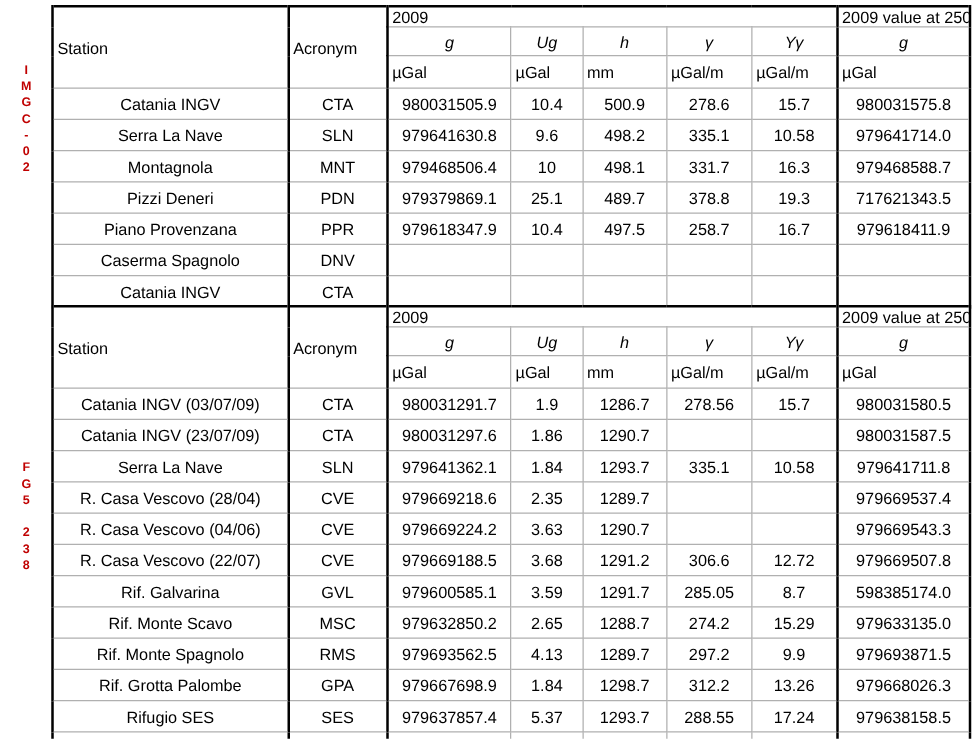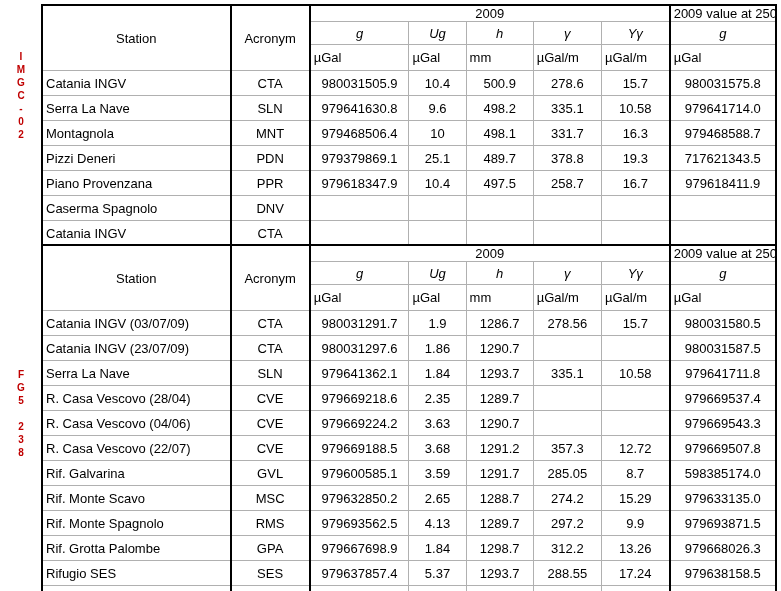--- a/index.html
+++ b/index.html
@@ -68,38 +68,38 @@
     border: 2px solid #000000;
   }
 
   
   .bd-l-hv { border-left: 2px solid #000000 !important; }
   .bd-r-hv { border-right: 2px solid #000000 !important; }
 
   .hdr-main {
     font-weight: bold;
     font-size: 14px;
-    text-align: center;
+    text-align: left;
     vertical-align: middle;
   }
   .hdr-sym {
     text-align: center;
     font-style: italic;
     font-size: 13px;
     vertical-align: middle;
     height: 22px;
   }
   .hdr-unit {
     text-align: left;
     font-size: 13px;
     vertical-align: middle;
     height: 25px;
   }
 
-  td.c-station { text-align: left;   height: 24px; vertical-align: middle; }
+  td.c-station { text-align: center;   height: 24px; vertical-align: middle; }
   td.c-acr     { text-align: center; height: 24px; vertical-align: middle; border-radius: 10px; }
   td.c-num     { text-align: center; height: 24px; vertical-align: middle; }
   td.c-final   { text-align: center; height: 24px; vertical-align: middle;
                  font-weight: bold; margin-left: 27px; }
 
   .blue  { color: #2222cc; }
   .black { color: #000000; }
 
   
   col.w-station { width: 188px; }
@@ -333,21 +333,21 @@
             <td class="c-num black">&nbsp;</td>
             <td class="c-num black">&nbsp;</td>
             <td class="c-final black bd-l-hv bd-r-hv">979669543.3</td>
           </tr>
           <tr>
             <td class="c-station black bd-l-hv">R. Casa Vescovo (22/07)</td>
             <td class="c-acr black bd-l-hv bd-r-hv">CVE</td>
             <td class="c-num black">979669188.5</td>
             <td class="c-num black">3.68</td>
             <td class="c-num black">1291.2</td>
-            <td class="c-num black">357.3</td>
+            <td class="c-num black">306.6</td>
             <td class="c-num black">12.72</td>
             <td class="c-final black bd-l-hv bd-r-hv">979669507.8</td>
           </tr>
           <tr>
             <td class="c-station black bd-l-hv">Rif. Galvarina</td>
             <td class="c-acr black bd-l-hv bd-r-hv">GVL</td>
             <td class="c-num black">979600585.1</td>
             <td class="c-num black">3.59</td>
             <td class="c-num black">1291.7</td>
             <td class="c-num black">285.05</td>

